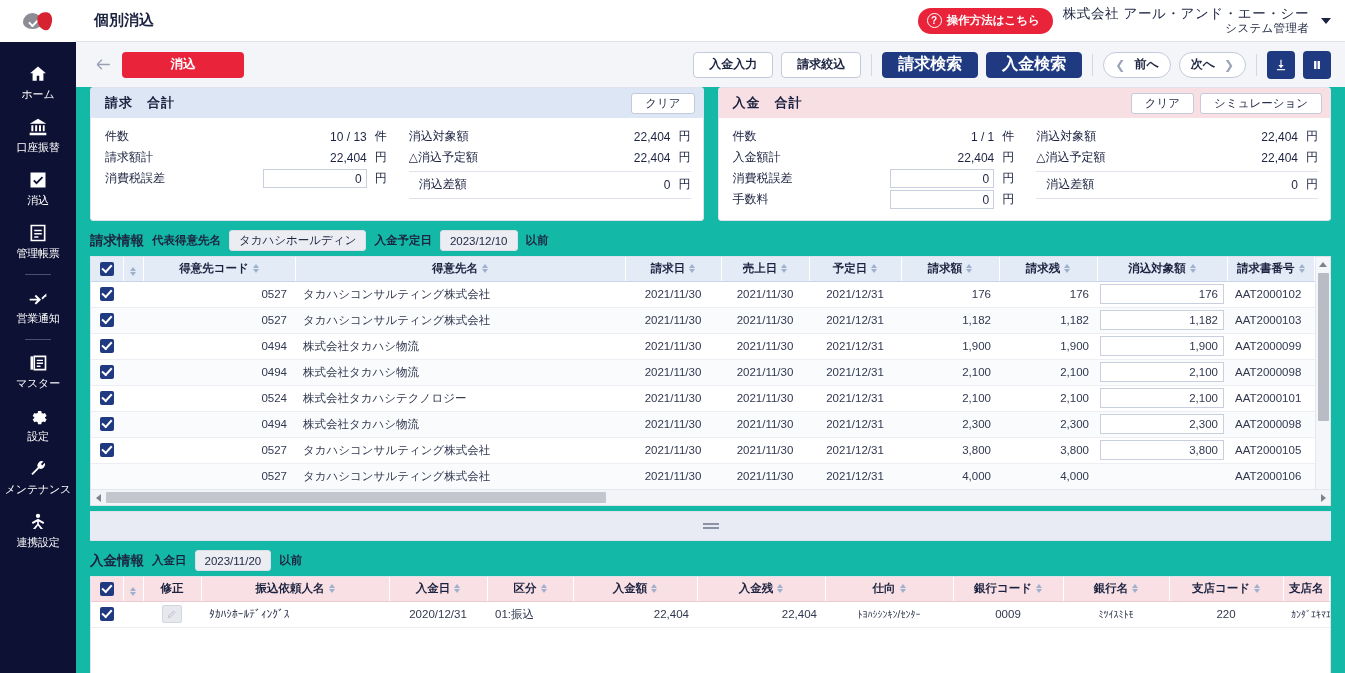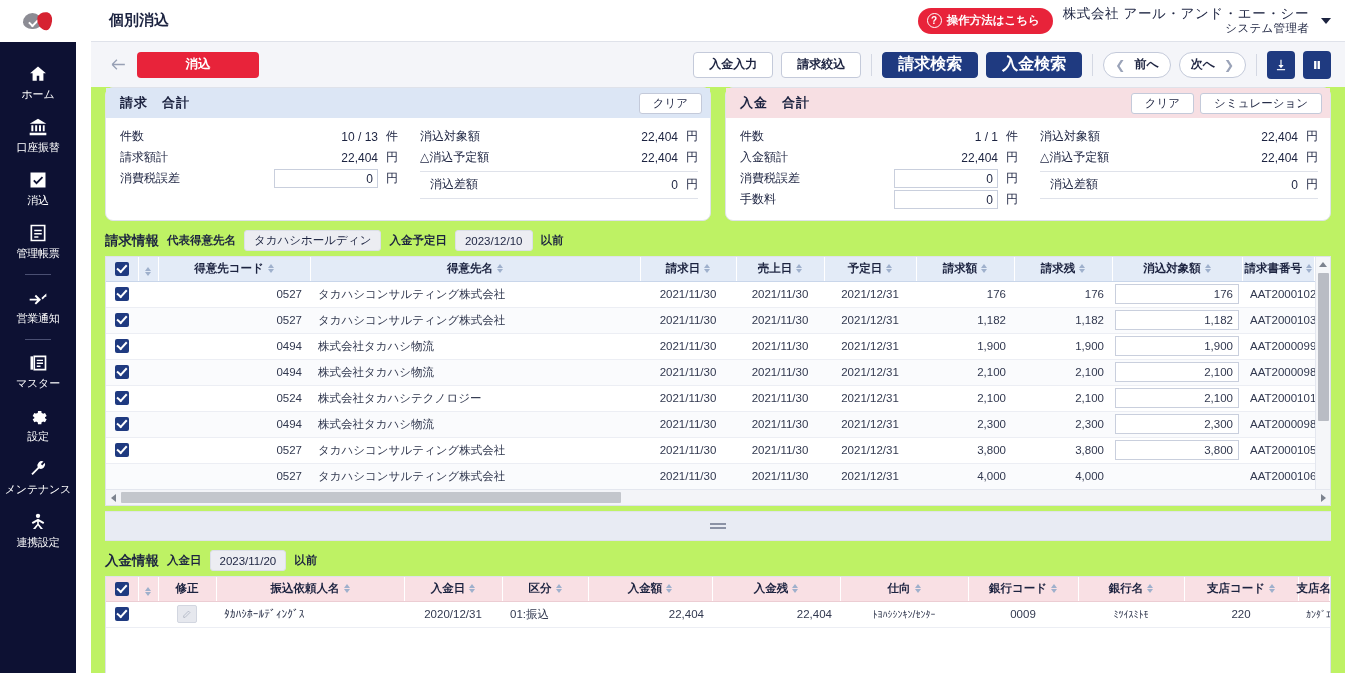--- a/index.html
+++ b/index.html
@@ -30,21 +30,21 @@
               align-items: center; gap: 3px; cursor: pointer; }
   .nav-item .ico { width: 22px; height: 22px; display: flex; align-items: center;
                    justify-content: center; }
   .nav-item .ico svg { width: 20px; height: 20px; fill: #ffffff; }
   .nav-item .lbl { color: #ffffff; font-size: 11px; line-height: 13px;
                    letter-spacing: -0.2px; white-space: nowrap; }
   .nav-sep { width: 26px; height: 1px; background: #4a4f72; margin: 6px 0 5px; }
 
   
   .main { flex: 1; height: 673px; display: flex; flex-direction: column;
-          background: #bef264; min-width: 0; margin-left: 15px; }
+          background: #14b8a6; min-width: 0; }
 
   
   .titlebar { height: 42px; background: #ffffff; display: flex; align-items: center;
               padding: 0 14px 0 18px; border-bottom: 1px solid #dfe2ea; flex: 0 0 42px; }
   .page-title { font-size: 15px; font-weight: bold; color: #1c2340; }
   .titlebar-right { margin-left: auto; display: flex; align-items: center; gap: 10px; }
   .help-pill { background: #e8233a; color: #fff; border-radius: 14px; height: 26px;
                display: flex; align-items: center; gap: 5px; padding: 0 13px 0 9px;
                font-size: 11.5px; font-weight: bold; cursor: pointer; white-space: nowrap; }
   .help-pill .qm { width: 15px; height: 15px; border: 1.6px solid #fff; border-radius: 50%;
@@ -79,21 +79,21 @@
            border: 1px solid #c4cada; border-radius: 13px; height: 26px;
            padding: 0 11px; gap: 9px; cursor: pointer; }
   .pager .chev { color: #9aa3b8; font-size: 12px; }
   .pager .ptxt { font-size: 12px; color: #1c2340; font-weight: bold; }
   .sq-btn { width: 28px; height: 28px; background: #1f3a80; border-radius: 4px;
             display: flex; align-items: center; justify-content: center; cursor: pointer; }
   .sq-btn svg { width: 14px; height: 14px; fill: #fff; }
 
   
   .summaries { display: flex; gap: 14px; padding: 0 14px; flex: 0 0 auto; }
-  .panel { flex: 1; background: #fff; border: 1px solid #dfe2ea; border-radius: 8px;
+  .panel { flex: 1; background: #fff; border: 1px solid #dfe2ea; border-radius: 3px;
            min-width: 0; }
   .panel-head { height: 30px; display: flex; align-items: center; padding: 0 8px 0 14px; }
   .panel-head.blue { background: #dce6f5; }
   .panel-head.pink { background: #f7dfe3; }
   .panel-title { font-size: 13px; font-weight: bold; color: #1c2340; letter-spacing: 1px; }
   .panel-head-btns { margin-left: auto; display: flex; gap: 6px; }
   .mini-btn { background: #fff; border: 1px solid #c4cada; border-radius: 3px;
               height: 21px; padding: 0 13px; font-size: 11.5px; color: #1c2340;
               font-family: inherit; cursor: pointer; }
   .panel-body { display: flex; padding: 8px 12px 10px 14px; }

